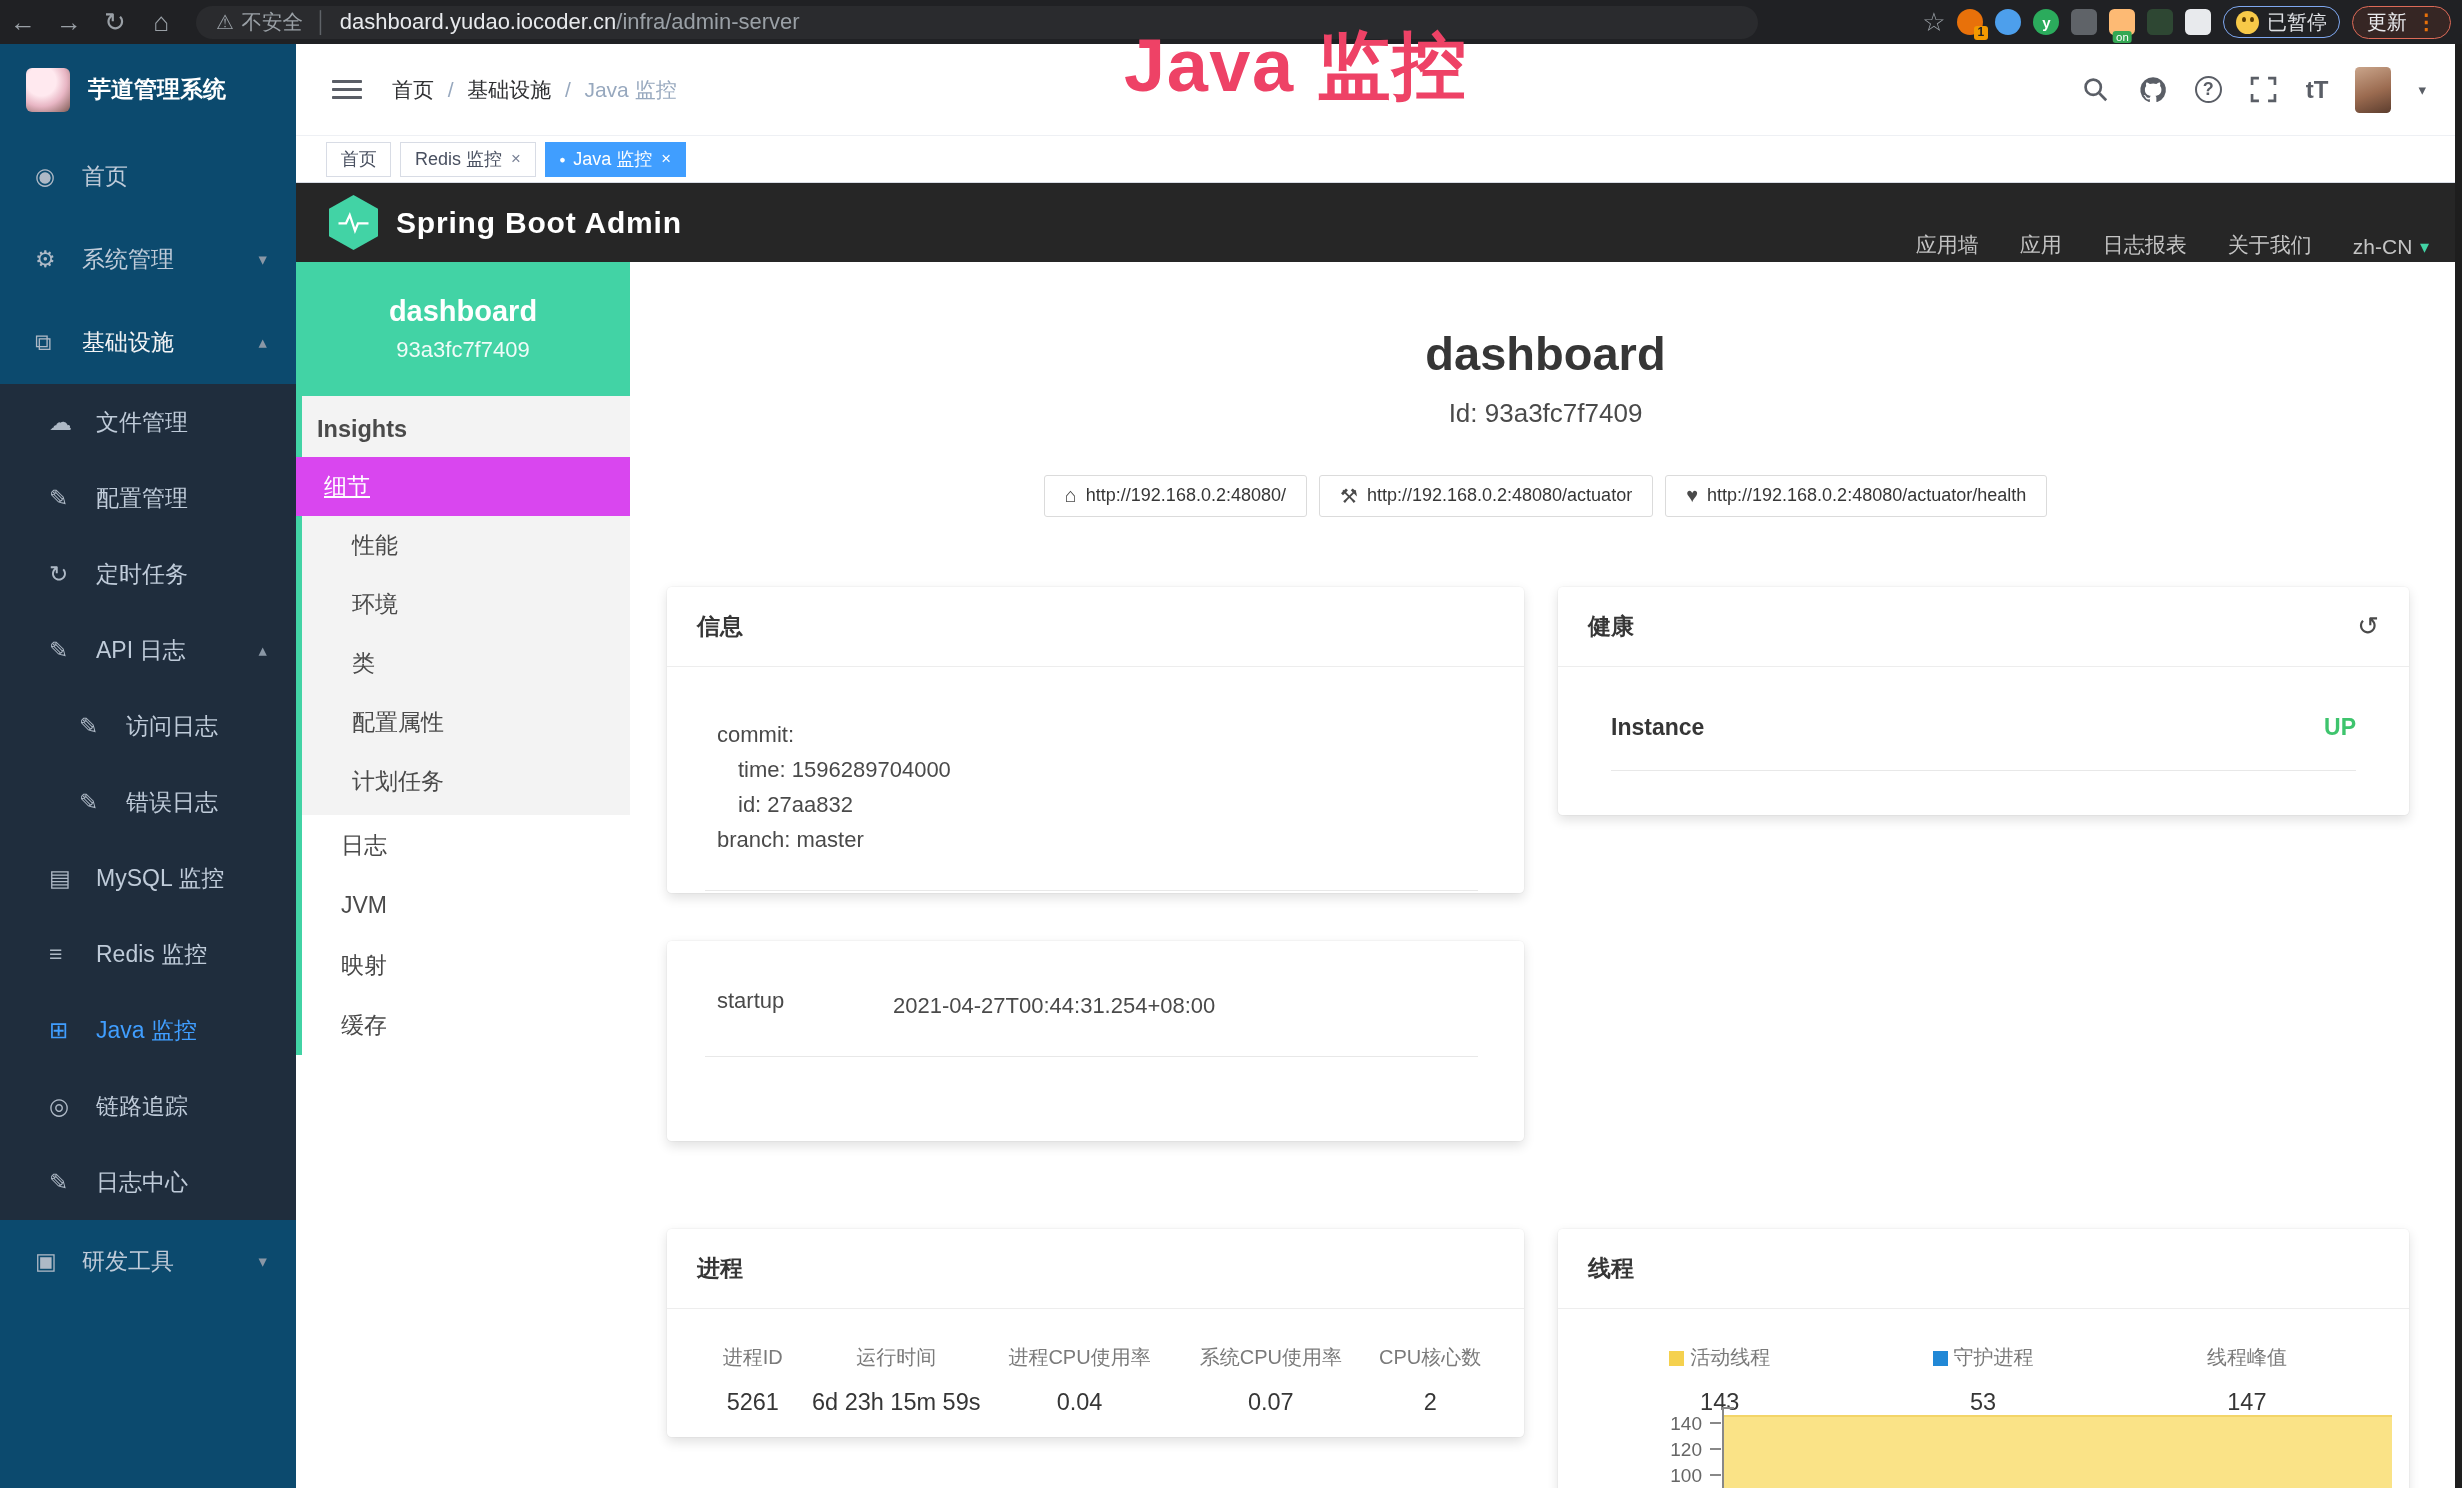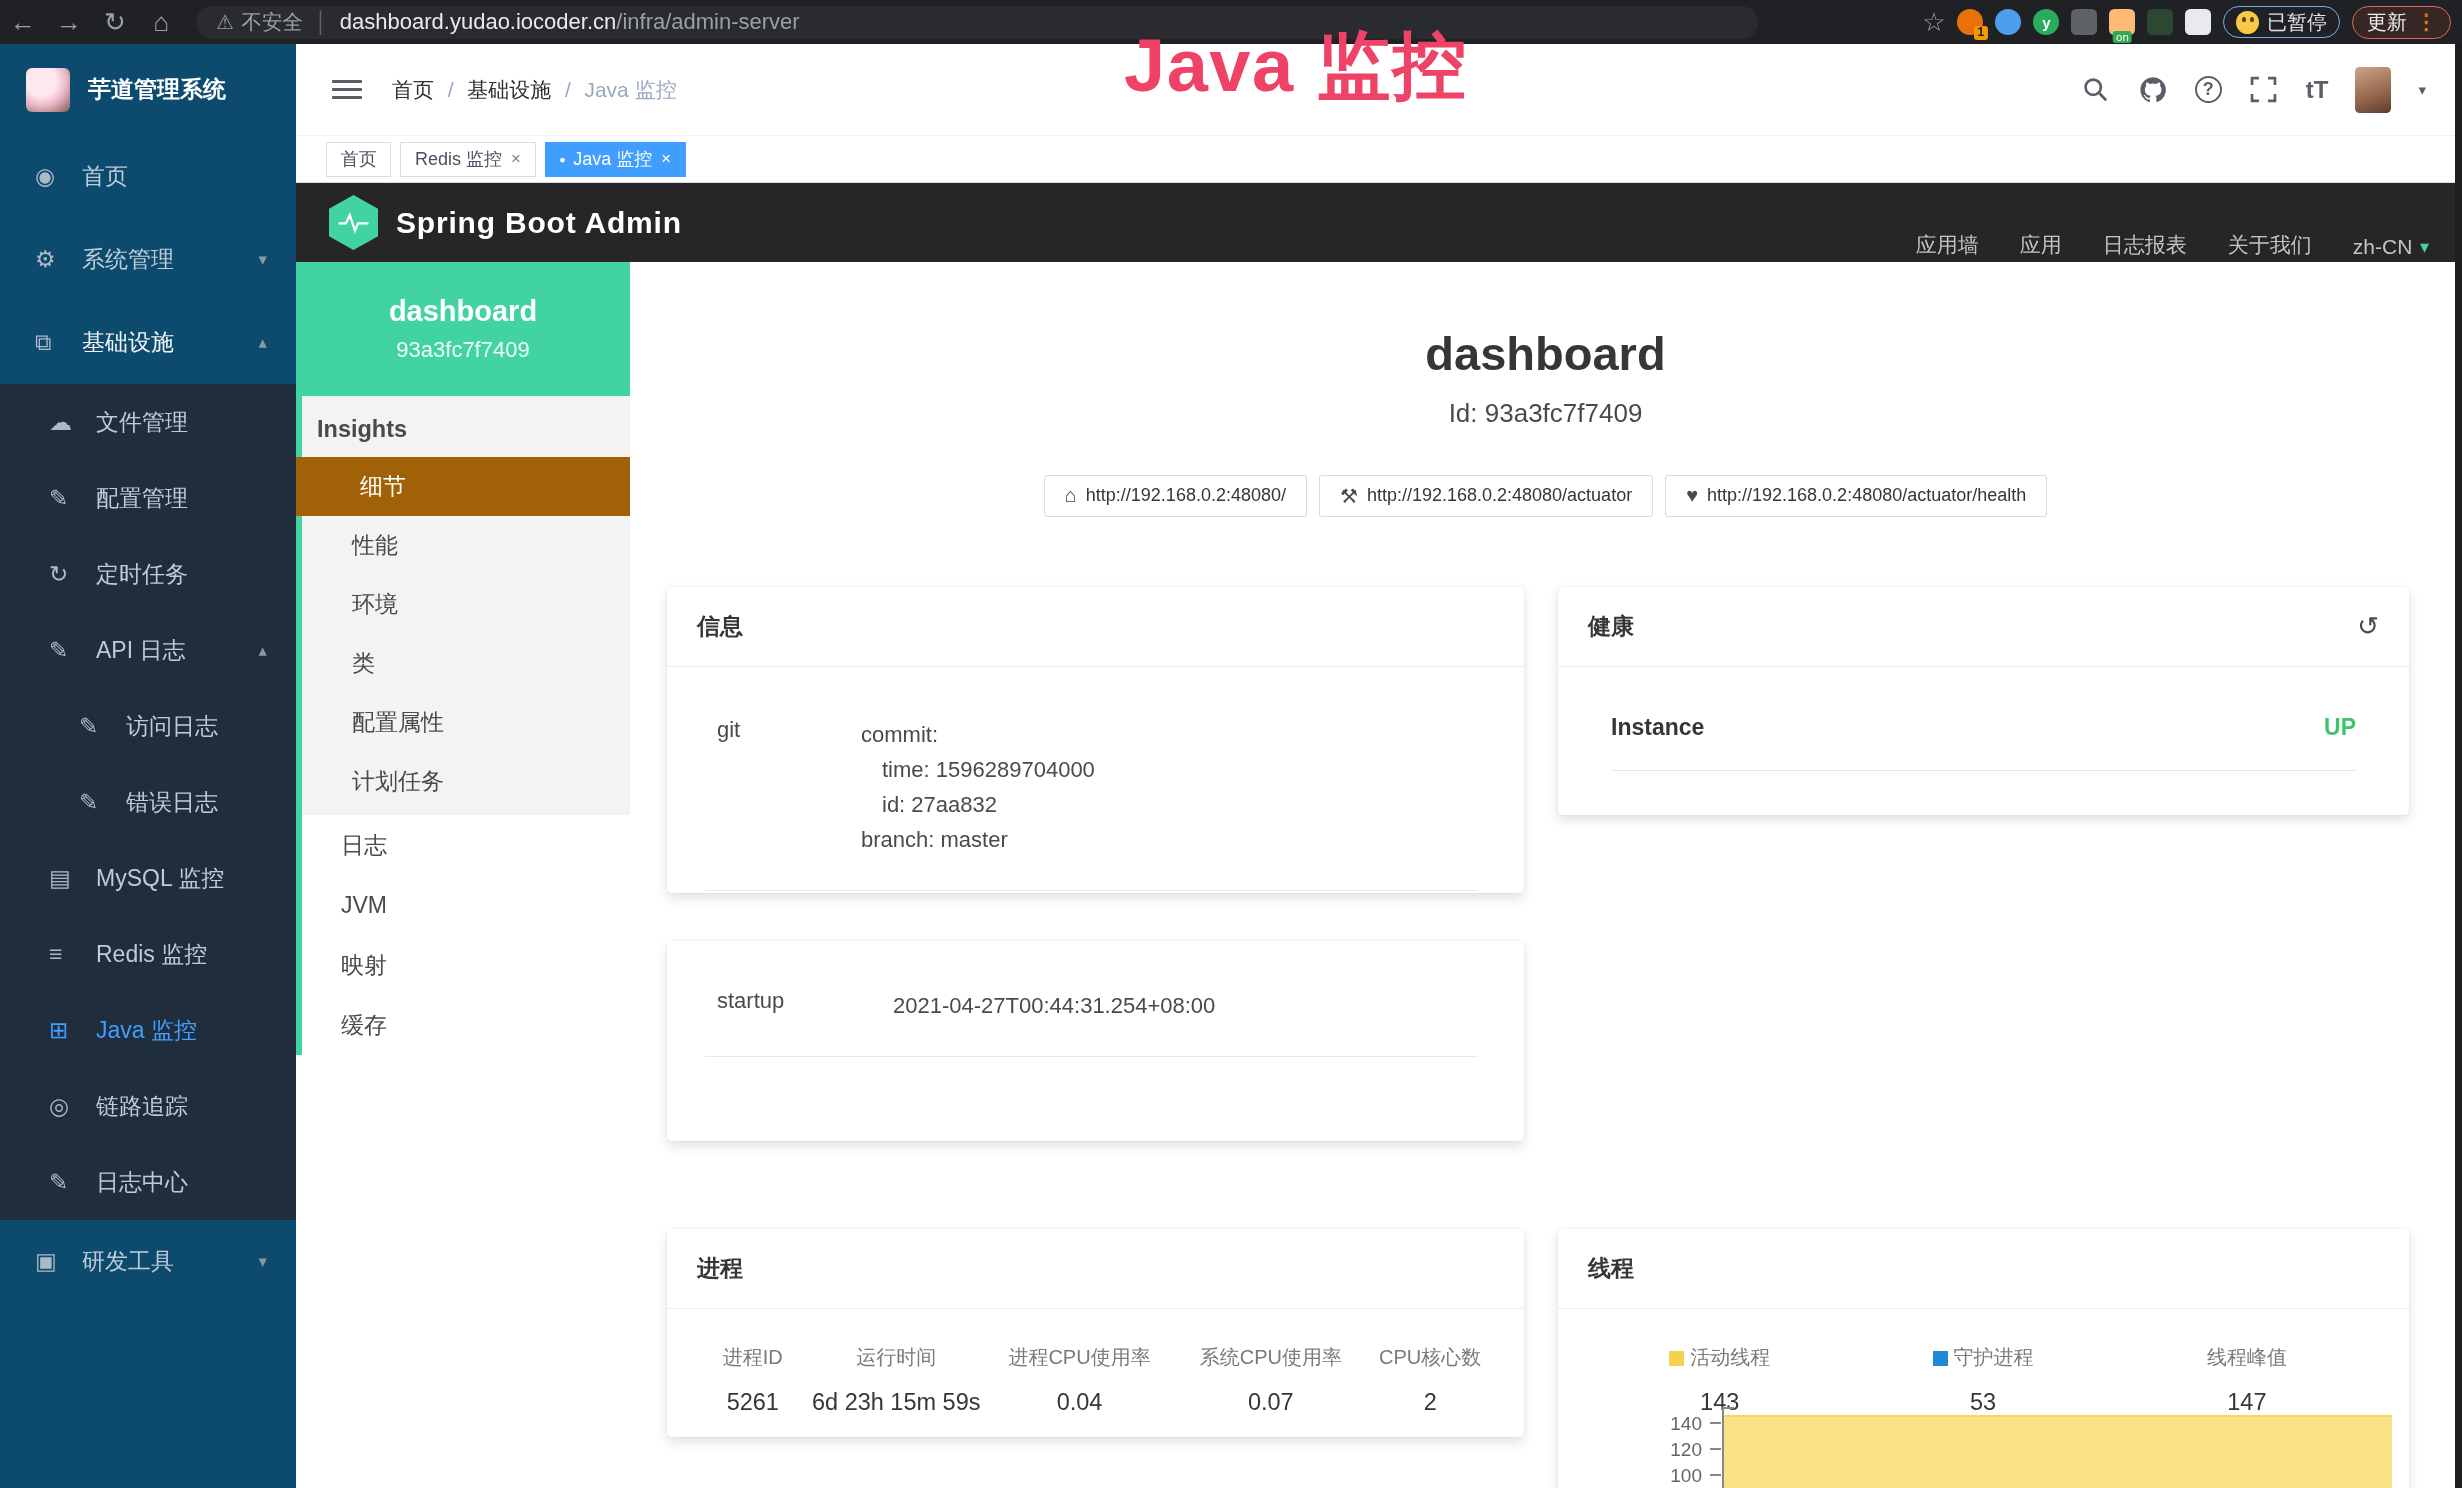--- a/index.html
+++ b/index.html
@@ -99,21 +99,21 @@
   
   .subnav { position:absolute; left:296px; top:262px; width:334px; bottom:0; background:#fff; z-index:15;}
   .inst-head { height:134px; background:#42d3a5; color:#fff; display:flex; flex-direction:column;
     align-items:center; justify-content:center; gap:9px; cursor:pointer;}
   .inst-name { font-size:29px; font-weight:bold; }
   .inst-id { font-size:22px; color:rgba(255,255,255,.92); }
   .menu-wrap { border-left:6px solid #42d3a5; }
   .insights-group { background:#f3f3f3; padding-bottom:4.6px; }
   .menu-label { font-size:23.5px; font-weight:bold; color:#4a4a4a; padding:20px 0 13.7px 15px; }
   .mitem { height:59px; line-height:59px; padding-left:50px; font-size:23px; color:#4a4a4a; cursor:pointer;}
-  .mitem.active { background:#a16207; color:#fff; margin-left:-6px; padding-left:64px; }
+  .mitem.active { background:#d946ef; color:#fff; margin-left:-6px; padding-left:28px;text-decoration:underline; }
   .root-items { background:#fff; }
   .root-items .mitem { height:60px; line-height:60px; padding-left:4px;margin-left:35px; }
 
   
   .content { position:absolute; left:629px; top:262px; right:0; bottom:0; background:#fff; z-index:10;}
   .hero { text-align:center; padding-top:64px; }
   .hero-title { font-size:47px; font-weight:bold; color:#363636; }
   .hero-sub { font-size:26px; color:#4a4a4a; margin-top:16.7px; }
   .links-row { display:flex; justify-content:center; gap:12px; margin-top:46px; }
   .link-btn { height:42px; border:0.8px solid #dbdbdb; border-radius:3px; background:#fff;
@@ -384,21 +384,20 @@
       <span class="link-btn">
         <span class="lico">♥</span>
         <span>http://192.168.0.2:48080/actuator/health</span>
       </span>
     </div>
   </div>
 
   <div class="card" style="left:38px; top:325px; width:857px; height:306px;">
     <div class="card-head">信息</div>
     <div class="kv">
-      <span class="k">git</span>
       <span class="v">
         <div>commit:</div>
         <div class="ind">time: 1596289704000</div>
         <div class="ind">id: 27aa832</div>
         <div>branch: master</div>
       </span>
     </div>
     <div class="rule"></div>
   </div>
 

